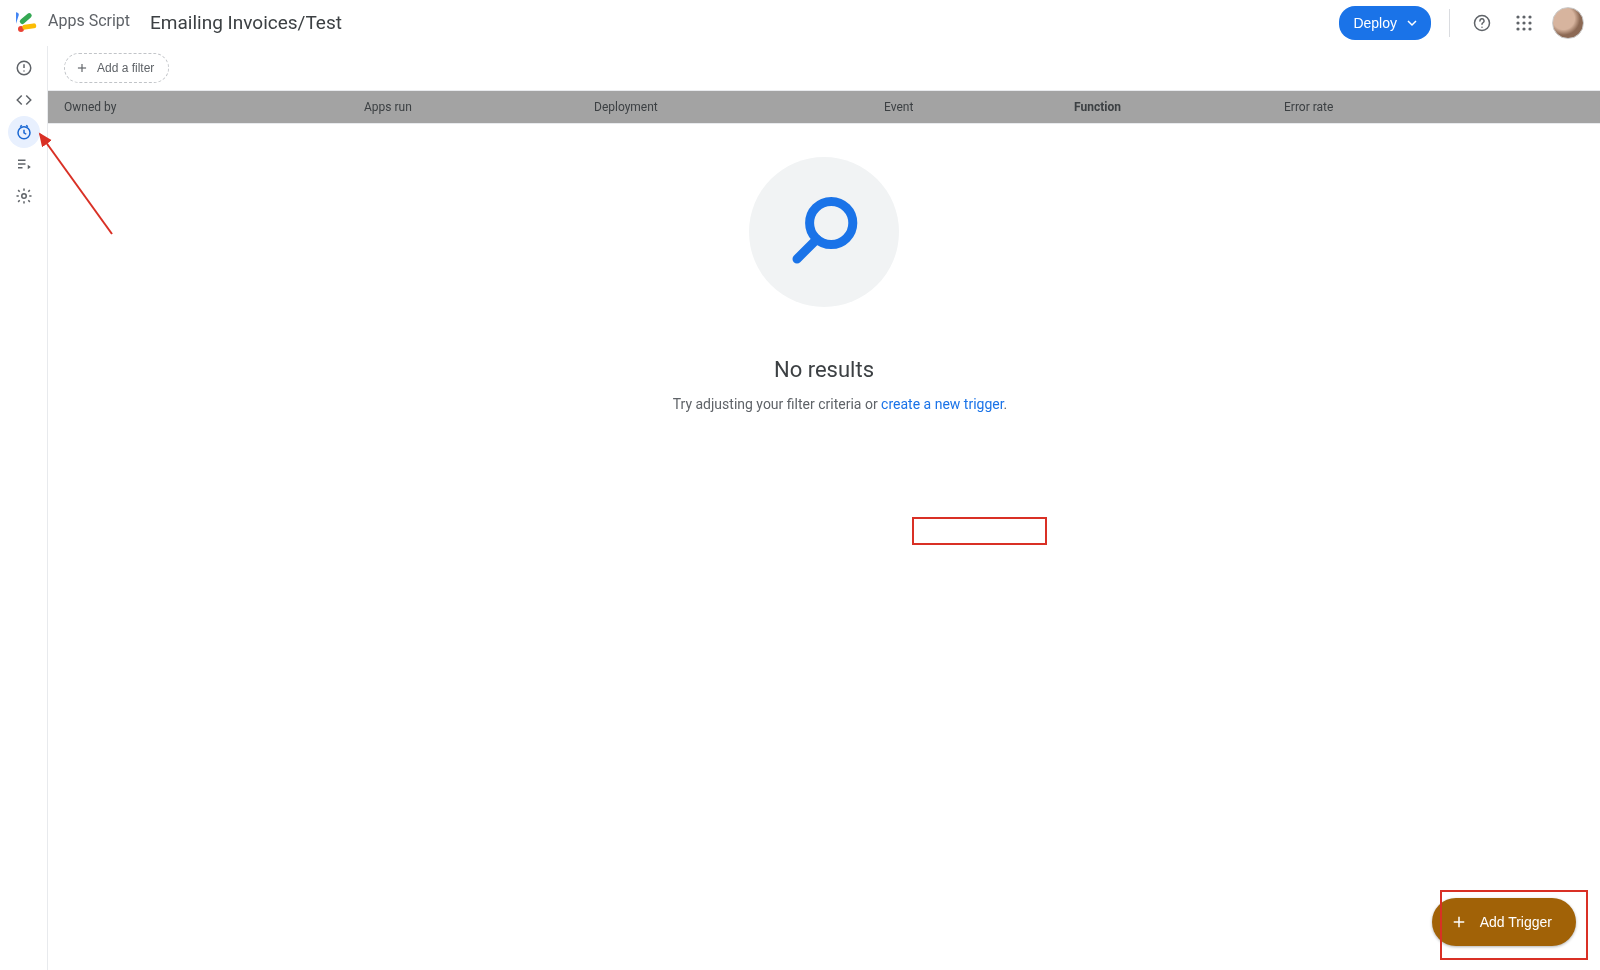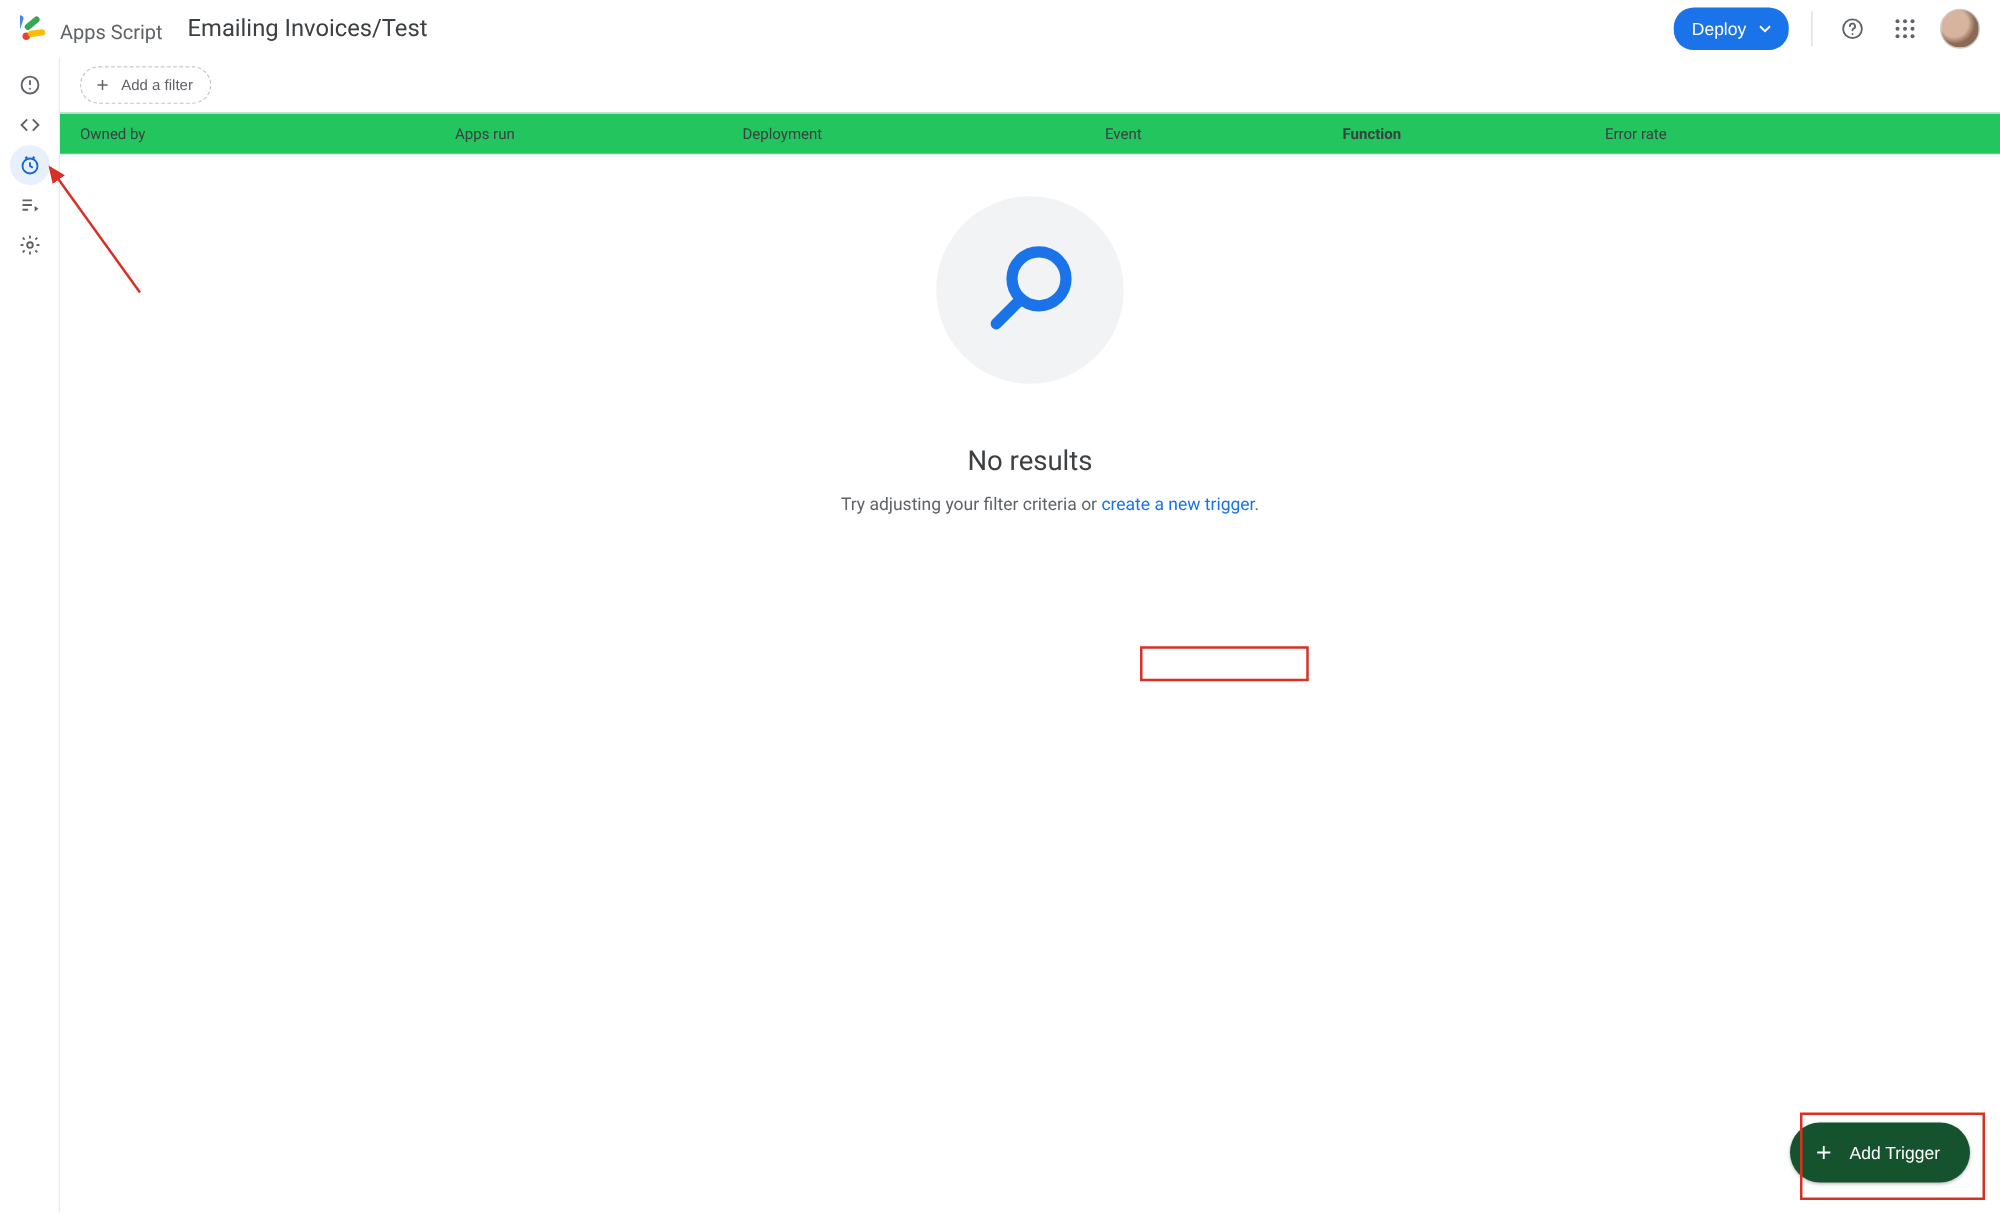--- a/index.html
+++ b/index.html
@@ -1,44 +1,44 @@
 <!DOCTYPE html>
 <html><head>
 <meta charset="utf-8">
 <style>
   * { box-sizing: border-box; }
   html, body { margin:0; padding:0; width:1600px; height:970px; font-family: 'Google Sans', Roboto, Arial, sans-serif; color:#202124; background:#fff; overflow:hidden; }
   .header { height:46px; display:flex; align-items:center; padding:0 16px; border-bottom:1px solid #fff; }
-  .logo-wrap { display:flex; align-items:flex-end; gap:8px; }
+  .logo-wrap { display:flex; align-items:flex-start; gap:8px; }
   .app-name { font-size:16px; color:#5f6368; font-weight:400; }
   .project-name { font-size:19px; color:#3c4043; margin-left:20px; }
   .header-right { margin-left:auto; display:flex; align-items:center; gap:14px; }
   .deploy-btn { display:flex; align-items:center; gap:10px; background:#1a73e8; color:#fff; border:none; border-radius:16px; height:34px; padding:0 14px; font-size:14px; font-weight:500; cursor:pointer; }
   .vsep { width:1px; height:28px; background:#dadce0; margin:0 4px;}
   .icon-btn { width:28px; height:28px; display:flex; align-items:center; justify-content:center; color:#5f6368; cursor:pointer; border-radius:50%; }
   .avatar { width:32px; height:32px; border-radius:50%; background: radial-gradient(circle at 35% 35%, #d7b49e 0 40%, #8c6954 60% 100%); border:1px solid #ccc;}
   .body { display:flex; height:calc(100% - 46px); }
   .side { width:48px; border-right:1px solid #e8eaed; padding-top:6px; display:flex; flex-direction:column; align-items:center; gap:0; position:relative;}
   .side-item { width:32px; height:32px; border-radius:50%; display:flex; align-items:center; justify-content:center; color:#5f6368; cursor:pointer; }
   .side-item.active { background:#e8f0fe; color:#1967d2; }
   .main { flex:1; display:flex; flex-direction:column; position:relative; }
   .titlebar { height:40px; border-bottom:1px solid #e8eaed; display:flex; align-items:center; padding:0 16px; }
   .page-title { font-size:16px; color:#202124; }
   .count-text { margin-left:auto; font-size:13px; color:#3c4043; }
   .filterbar { height:44px; display:flex; align-items:center; padding:0 16px; border-bottom: none; }
   .add-filter { display:flex; align-items:center; gap:8px; border:1px dashed #c1c4c8; border-radius:18px; height:30px; padding:0 14px 0 10px; color:#5f6368; font-size:12px; cursor:pointer; background:#fff;}
-  .table-head { height:34px; background:#22c55e; display:flex; align-items:center; font-size:12px; color:#3c4043; padding:0 16px; border-top:1px solid #e8eaed; border-bottom:1px solid #e8eaed;}
+  .table-head { height:34px; background:#a3a3a3; display:flex; align-items:center; font-size:12px; color:#3c4043; padding:0 16px; border-top:1px solid #e8eaed; border-bottom:1px solid #e8eaed;}
   .col { flex-shrink:0; }
   .col0{width:300px;} .col1{width:230px;} .col2{width:290px;} .col3{width:190px;} .col4{width:210px;font-weight:bold;} .col5{width:170px;}
   .empty { flex:1; display:flex; flex-direction:column; align-items:center; padding-top:33px; }
   .mag-circle { width:150px; height:150px; border-radius:50%; background:#f1f3f4; display:flex; align-items:center; justify-content:center;}
   .no-results { margin-top:50px; font-size:22px; color:#3c4043; }
   .hint { margin-top:14px; font-size:14px; color:#5f6368;margin-left:32px; }
   .link { color:#1a73e8; cursor:pointer; }
-  .fab { position:absolute; right:24px; bottom:24px; display:flex; align-items:center; gap:12px; background:#14532d; color:#fff; border:none; border-radius:26px; height:48px; padding:0 24px 0 18px; font-size:14px; font-weight:500; box-shadow:0 1px 3px rgba(0,0,0,.3); cursor:pointer;}
+  .fab { position:absolute; right:24px; bottom:24px; display:flex; align-items:center; gap:12px; background:#a16207; color:#fff; border:none; border-radius:26px; height:48px; padding:0 24px 0 18px; font-size:14px; font-weight:500; box-shadow:0 1px 3px rgba(0,0,0,.3); cursor:pointer;}
   
   .anno-arrow { position:absolute; pointer-events:none; }
   .anno-box1 { position:absolute; border:2px solid #d93025; left:864px; top:471px; width:135px; height:28px; pointer-events:none;}
   .anno-box2 { position:absolute; border:2px solid #d93025; right:12px; bottom:10px; width:148px; height:70px; pointer-events:none;}
   svg { display:block; }
 </style>
 </head>
 <body>
 
 <div class="header">

